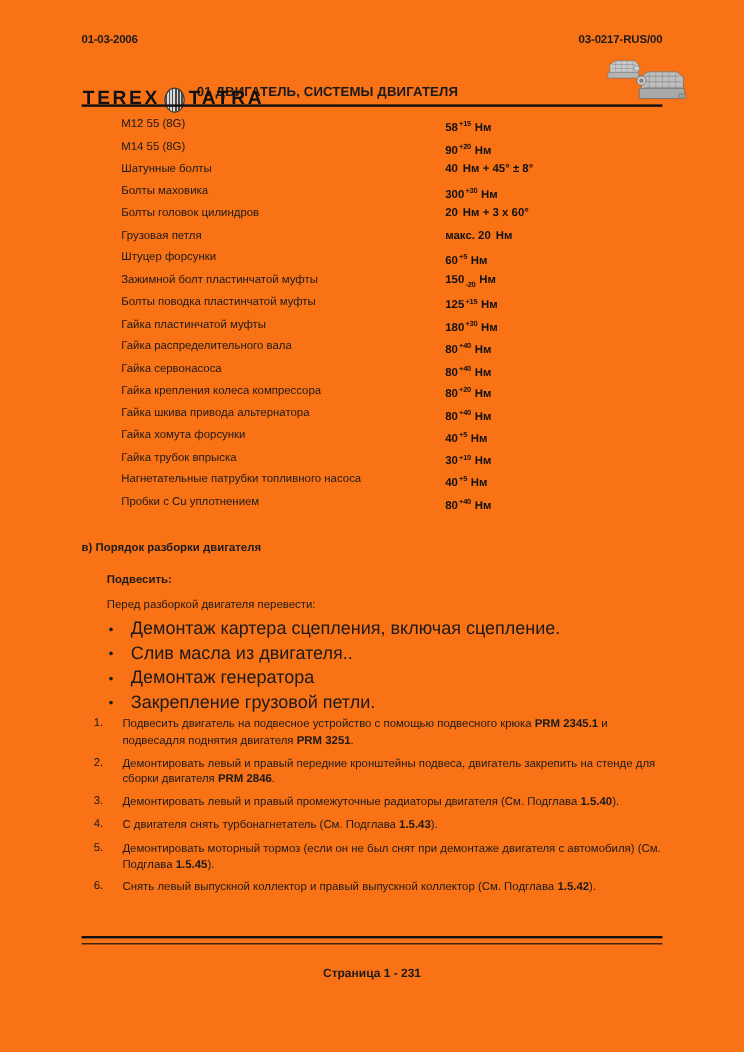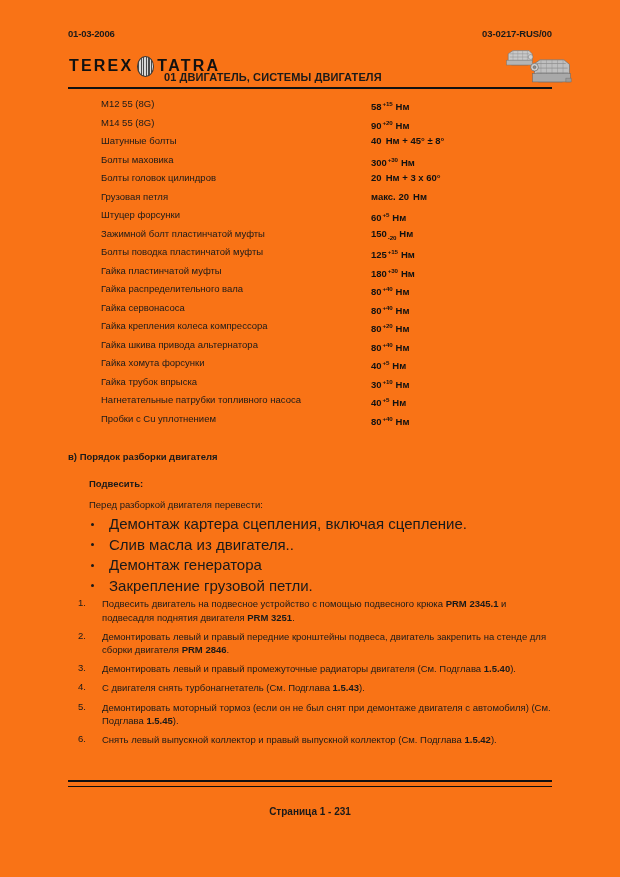--- a/index.html
+++ b/index.html
@@ -57,21 +57,21 @@
     font-size: 9.5px;
     font-weight: bold;
     letter-spacing: -0.1px;
     white-space: nowrap;
   }
 
   
   .logo {
     position: absolute;
     left: 69px;
-    top: 55px;
+    top: 72px;
     display: flex;
     align-items: center;
     height: 22px;
   }
   .logo-word {
     font-size: 16px;
     font-weight: bold;
     letter-spacing: 2.2px;
     color: #111;
   }

